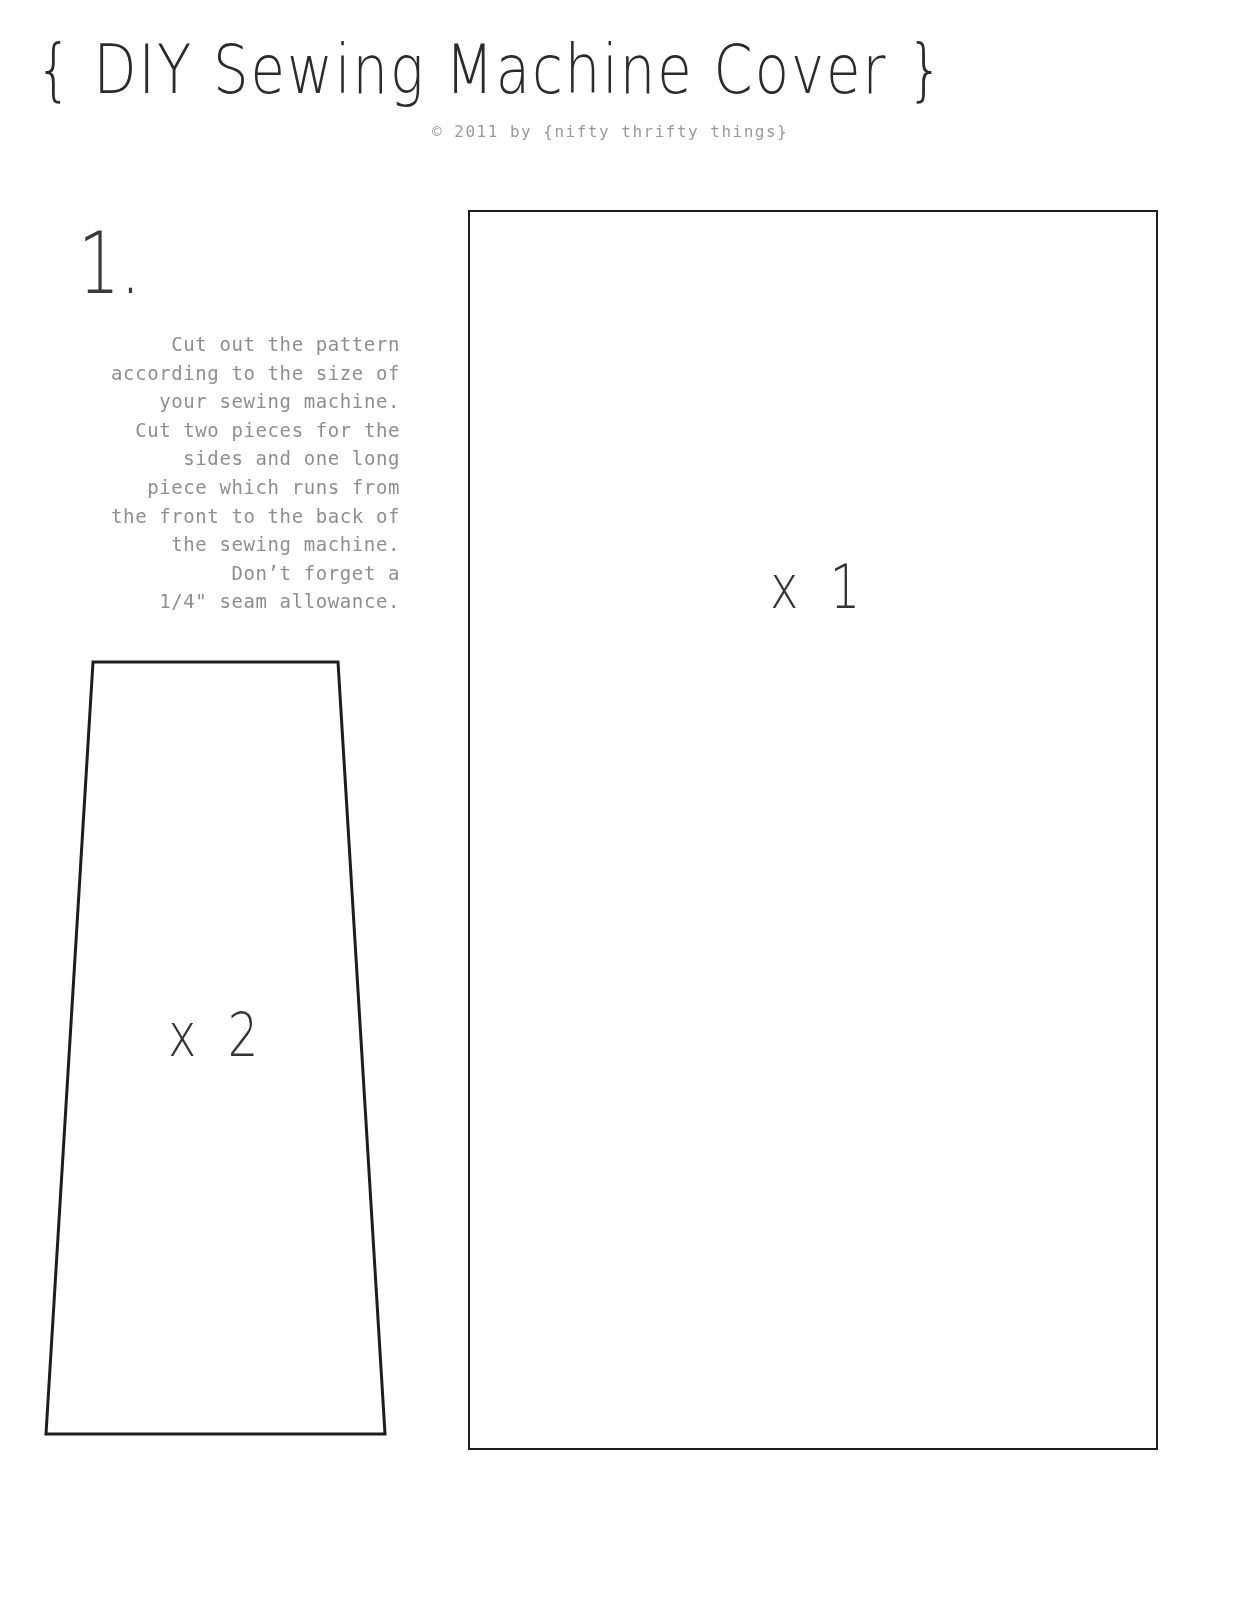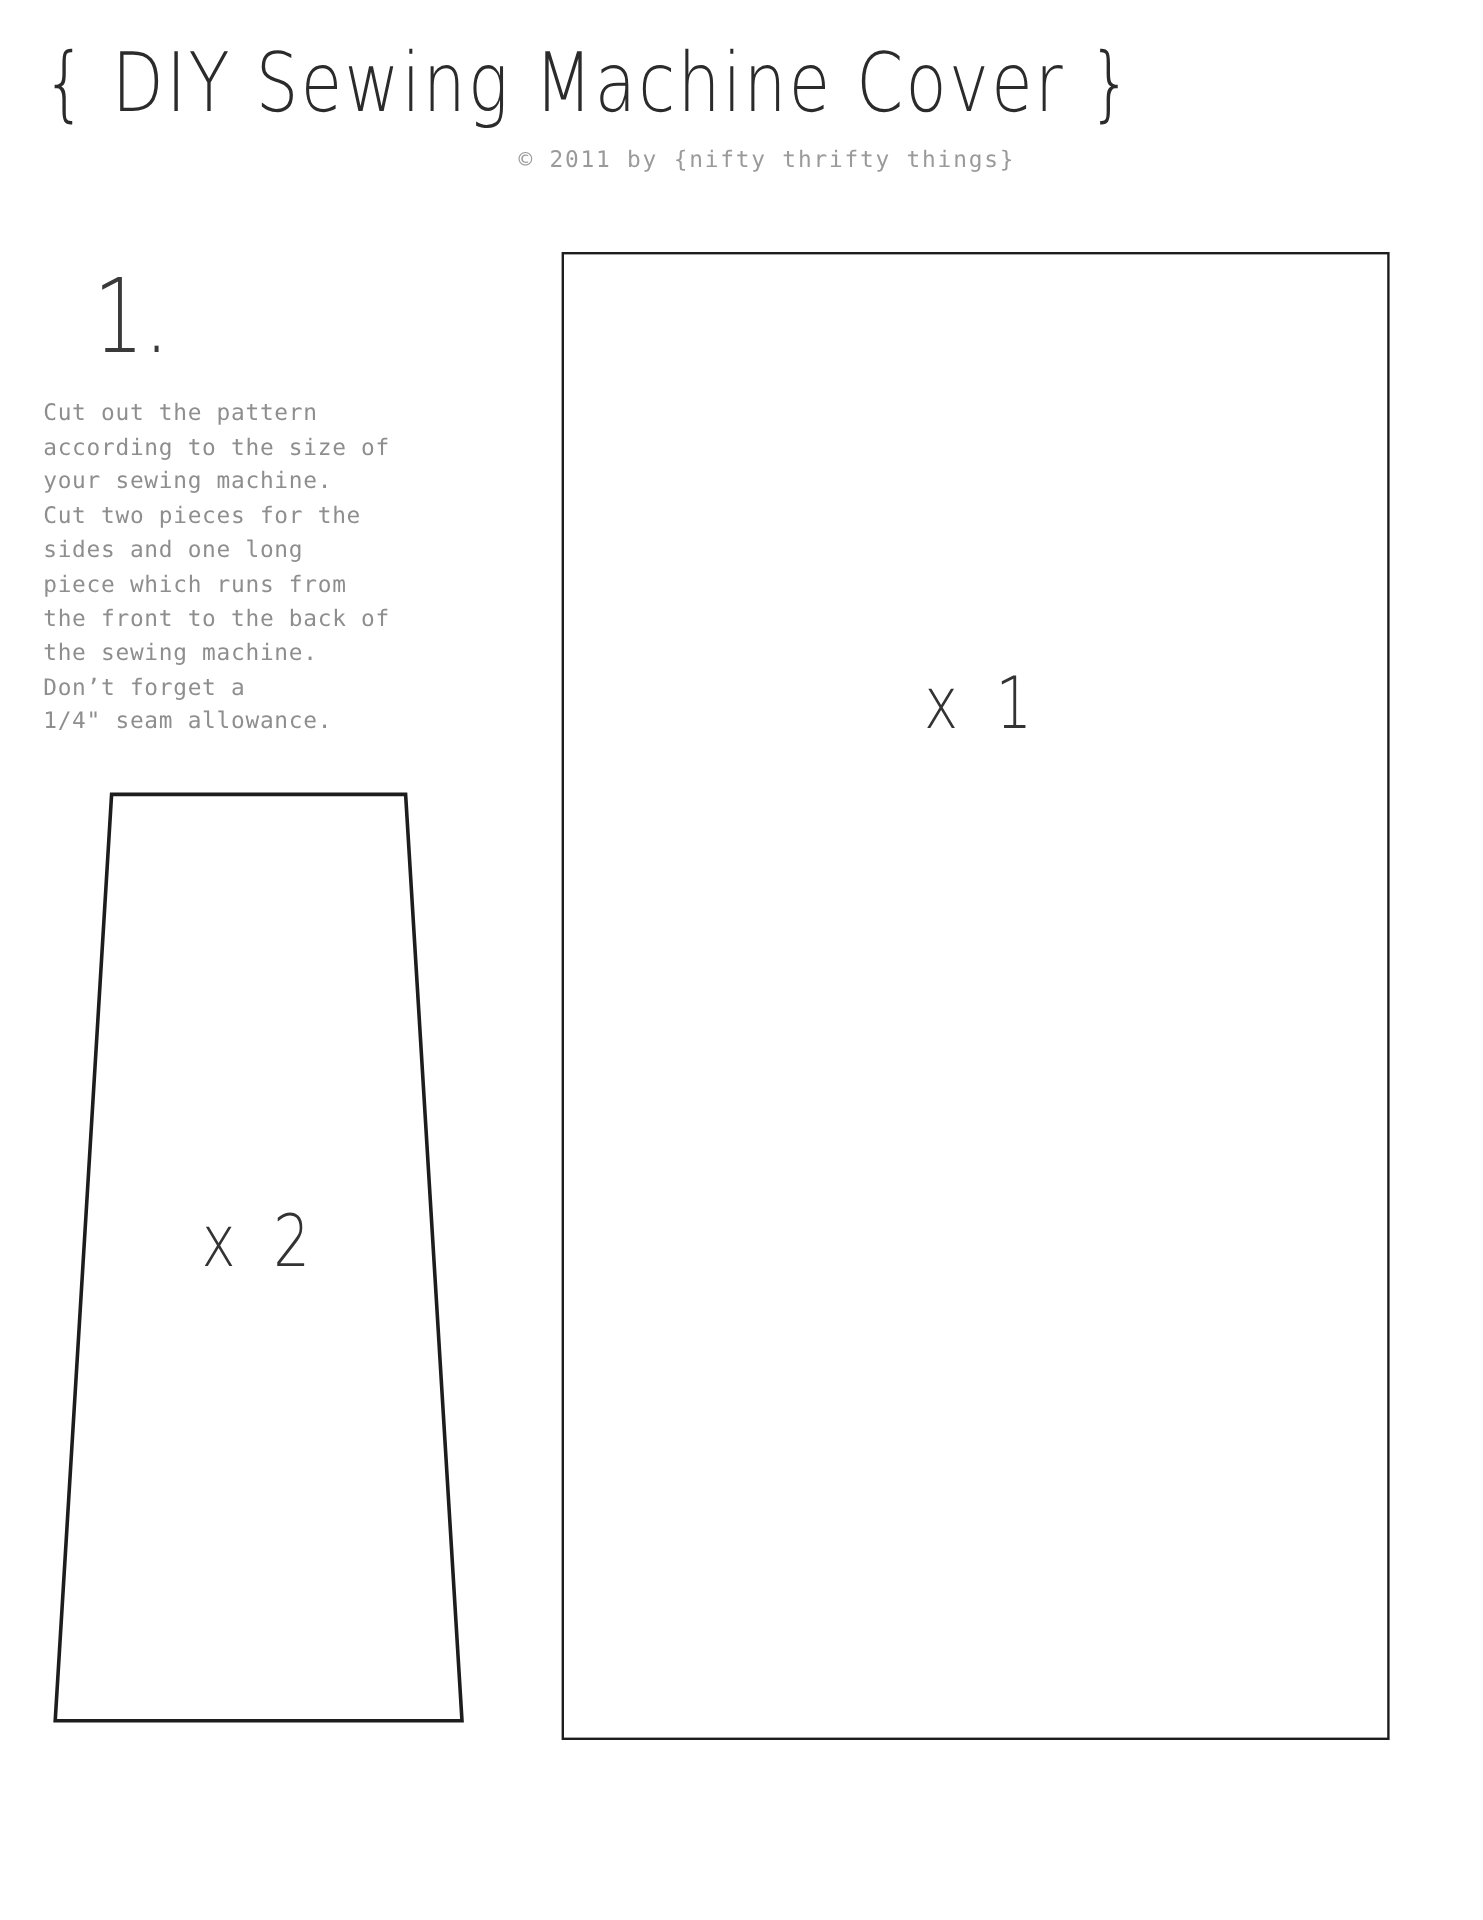--- a/index.html
+++ b/index.html
@@ -27,21 +27,21 @@
     color: #2b2b2b;
     white-space: nowrap;
     transform: scaleY(1.22);
     transform-origin: left top;
   }
   #page-subtitle {
     position: absolute;
     left: 432px;
     top: 122px;
     font-family: "DejaVu Sans Mono", monospace;
-    font-size: 19px;
+    font-size: 16px;
     letter-spacing: 1.5px;
     color: #9a9a9a;
     white-space: nowrap;
   }
 
   
   #step-number {
     position: absolute;
     left: 78px;
     top: 214px;
@@ -50,21 +50,21 @@
     font-weight: 300;
     color: #3a3a3a;
     transform: scaleY(1.3);
     transform-origin: left top;
   }
   #step-text {
     position: absolute;
     left: 36px;
     top: 330px;
     width: 364px;
-    text-align: left;
+    text-align: right;
     font-family: "DejaVu Sans Mono", monospace;
     font-size: 19px;
     line-height: 28.6px;
     letter-spacing: 0.6px;
     color: #8e8e8e;
     white-space: pre-line;
   }
 
   
   .piece {

